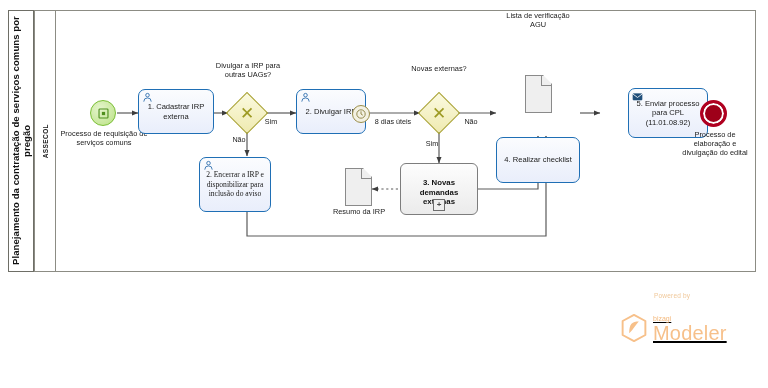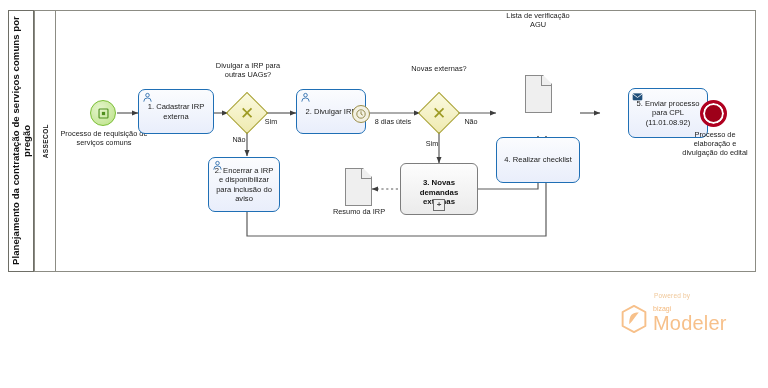--- a/index.html
+++ b/index.html
@@ -227,21 +227,21 @@
     width: 132px;
     text-align: left;
     user-select: none;
   }
   .wm-powered {
     font-size: 6.5px;
     color: #f0c89a;
     letter-spacing: 0.2px;
     margin-left: 34px;
   }
-  .wm-row { display: flex; align-items: center; margin-top: 5px; }
+  .wm-row { display: flex; align-items: flex-end; margin-top: 14px; text-decoration: underline; }
   .wm-logo { width: 28px; height: 30px; margin-right: 5px; }
   .wm-brand { font-size: 7px; color: #f3b87c; line-height: 7px; margin-bottom: 1px; }
   .wm-word { font-size: 20px; color: #f7c08a; line-height: 20px; letter-spacing: 0.2px; }
 </style>
 </head>
 <body>
 
 <div id="canvas">
 
   <div class="pool"></div>
@@ -313,21 +313,21 @@
     <span class="task-label">1. Cadastrar IRP externa</span>
   </div>
 
   <div class="node gateway" style="left:232px; top:98px; width:30px; height:30px;">
     <span class="gateway-x">✕</span>
   </div>
   <div class="lbl" style="left:205px; top:62px; width:86px;">Divulgar a IRP para outras UAGs?</div>
   <div class="flow-lbl" style="left:258px; top:118px; width:26px;">Sim</div>
   <div class="flow-lbl" style="left:226px; top:136px; width:26px;">Não</div>
 
-  <div class="node task" style="left:208px; top:157px; width:72px; height:55px;">
+  <div class="node task" style="left:199px; top:157px; width:72px; height:55px;font-family:Liberation Serif, serif;">
     <svg class="task-icon" viewBox="0 0 16 16">
       <circle cx="8" cy="4.6" r="2.6" fill="none" stroke="#2f6fae" stroke-width="1.3"></circle>
       <path d="M2.6,14 a5.4,5.4 0 0 1 10.8,0" fill="none" stroke="#2f6fae" stroke-width="1.3"></path>
     </svg>
     <span class="task-label">2. Encerrar a IRP e disponibilizar para inclusão do aviso</span>
   </div>
 
   <div class="node task" style="left:296px; top:89px; width:70px; height:45px;">
     <svg class="task-icon" viewBox="0 0 16 16">
       <circle cx="8" cy="4.6" r="2.6" fill="none" stroke="#2f6fae" stroke-width="1.3"></circle>

